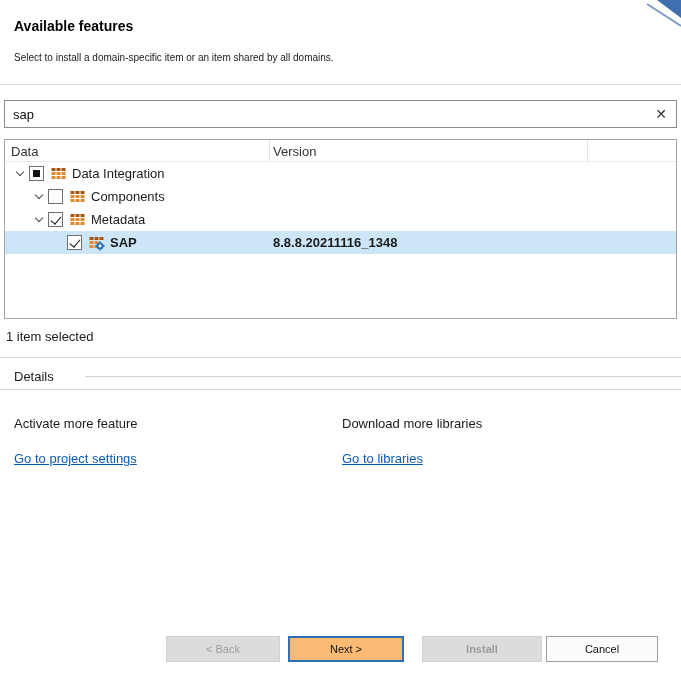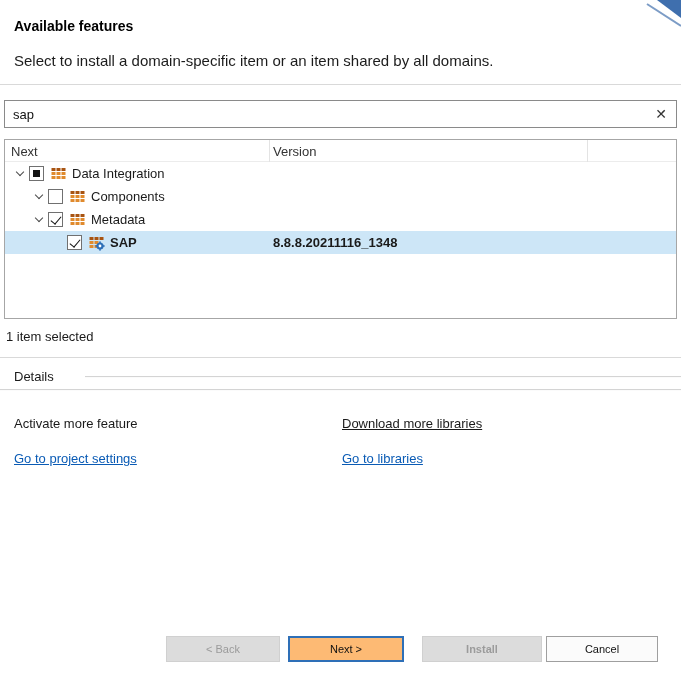--- a/index.html
+++ b/index.html
@@ -11,21 +11,21 @@
     font-size:13px; color:#1a1a1a;
     position:relative; overflow:hidden;
   }
   .abs { position:absolute; }
 
   
   .corner { top:0; right:0; width:44px; height:28px; }
 
   
   .title { left:14px; top:18px; font-size:14px; font-weight:bold; color:#000; }
-  .subtitle { left:14px; top:52px; font-size:15px; color:#1c1c1c; }
+  .subtitle { left:14px; top:52px; font-size:10px; color:#1c1c1c; }
   .sep { left:0; right:0; height:1px; background:#d9d9d9; }
   .sep1 { top:84px; }
   .sep2 { top:357px; }
 
   
   .search-box {
     left:4px; top:100px; width:673px; height:28px;
     border:1px solid #8a8a8a; background:#fff;
     display:flex; align-items:center;
   }
@@ -73,21 +73,21 @@
   
   .details-hdr { left:0; right:0; top:369px; display:flex; align-items:center;gap:23px; }
   .details-label { padding-left:14px; color:#1a1a1a; }
   .etch { flex:1; height:2px; margin-left:8px;
           border-top:1px solid #d4d4d4; border-bottom:1px solid #fbfbfb; }
   .etch-full { left:0; right:0; top:389px; height:2px;
           border-top:1px solid #d4d4d4; border-bottom:1px solid #fbfbfb; }
 
   .col-heading { top:416px; color:#1a1a1a; }
   .col-left { left:14px; }
-  .col-right { left:342px;text-decoration:underline; }
+  .col-right { left:342px; }
   .link { top:451px; color:#0a5bb5; text-decoration:underline; cursor:pointer; }
 
   
   .btn {
     position:absolute; top:636px; height:26px;
     display:flex; align-items:center; justify-content:center;
     font-family:"Liberation Sans", sans-serif; font-size:11px;
     cursor:default; user-select:none;
   }
   .btn-disabled { background:#dcdcdc; color:#9b9b9b; border:1px solid #d0d0d0; }
@@ -110,21 +110,21 @@
 <div class="abs subtitle">Select to install a domain-specific item or an item shared by all domains.</div>
 <div class="abs sep sep1"></div>
 
 <div class="abs search-box">
   <input type="text" value="sap" style="">
   <span class="clear-btn">✕</span>
 </div>
 
 <div class="abs table">
   <div class="thead">
-    <span class="th th-name">Next</span>
+    <span class="th th-name">Data</span>
     <span class="th th-version">Version</span>
     <span class="vline vline1"></span>
     <span class="vline vline2"></span>
   </div>
 
   <div class="trow" style="padding-left:6px;">
     <span class="twisty">
         <span class="chev"></span>
       </span>
     <span class="cb partial"></span>

